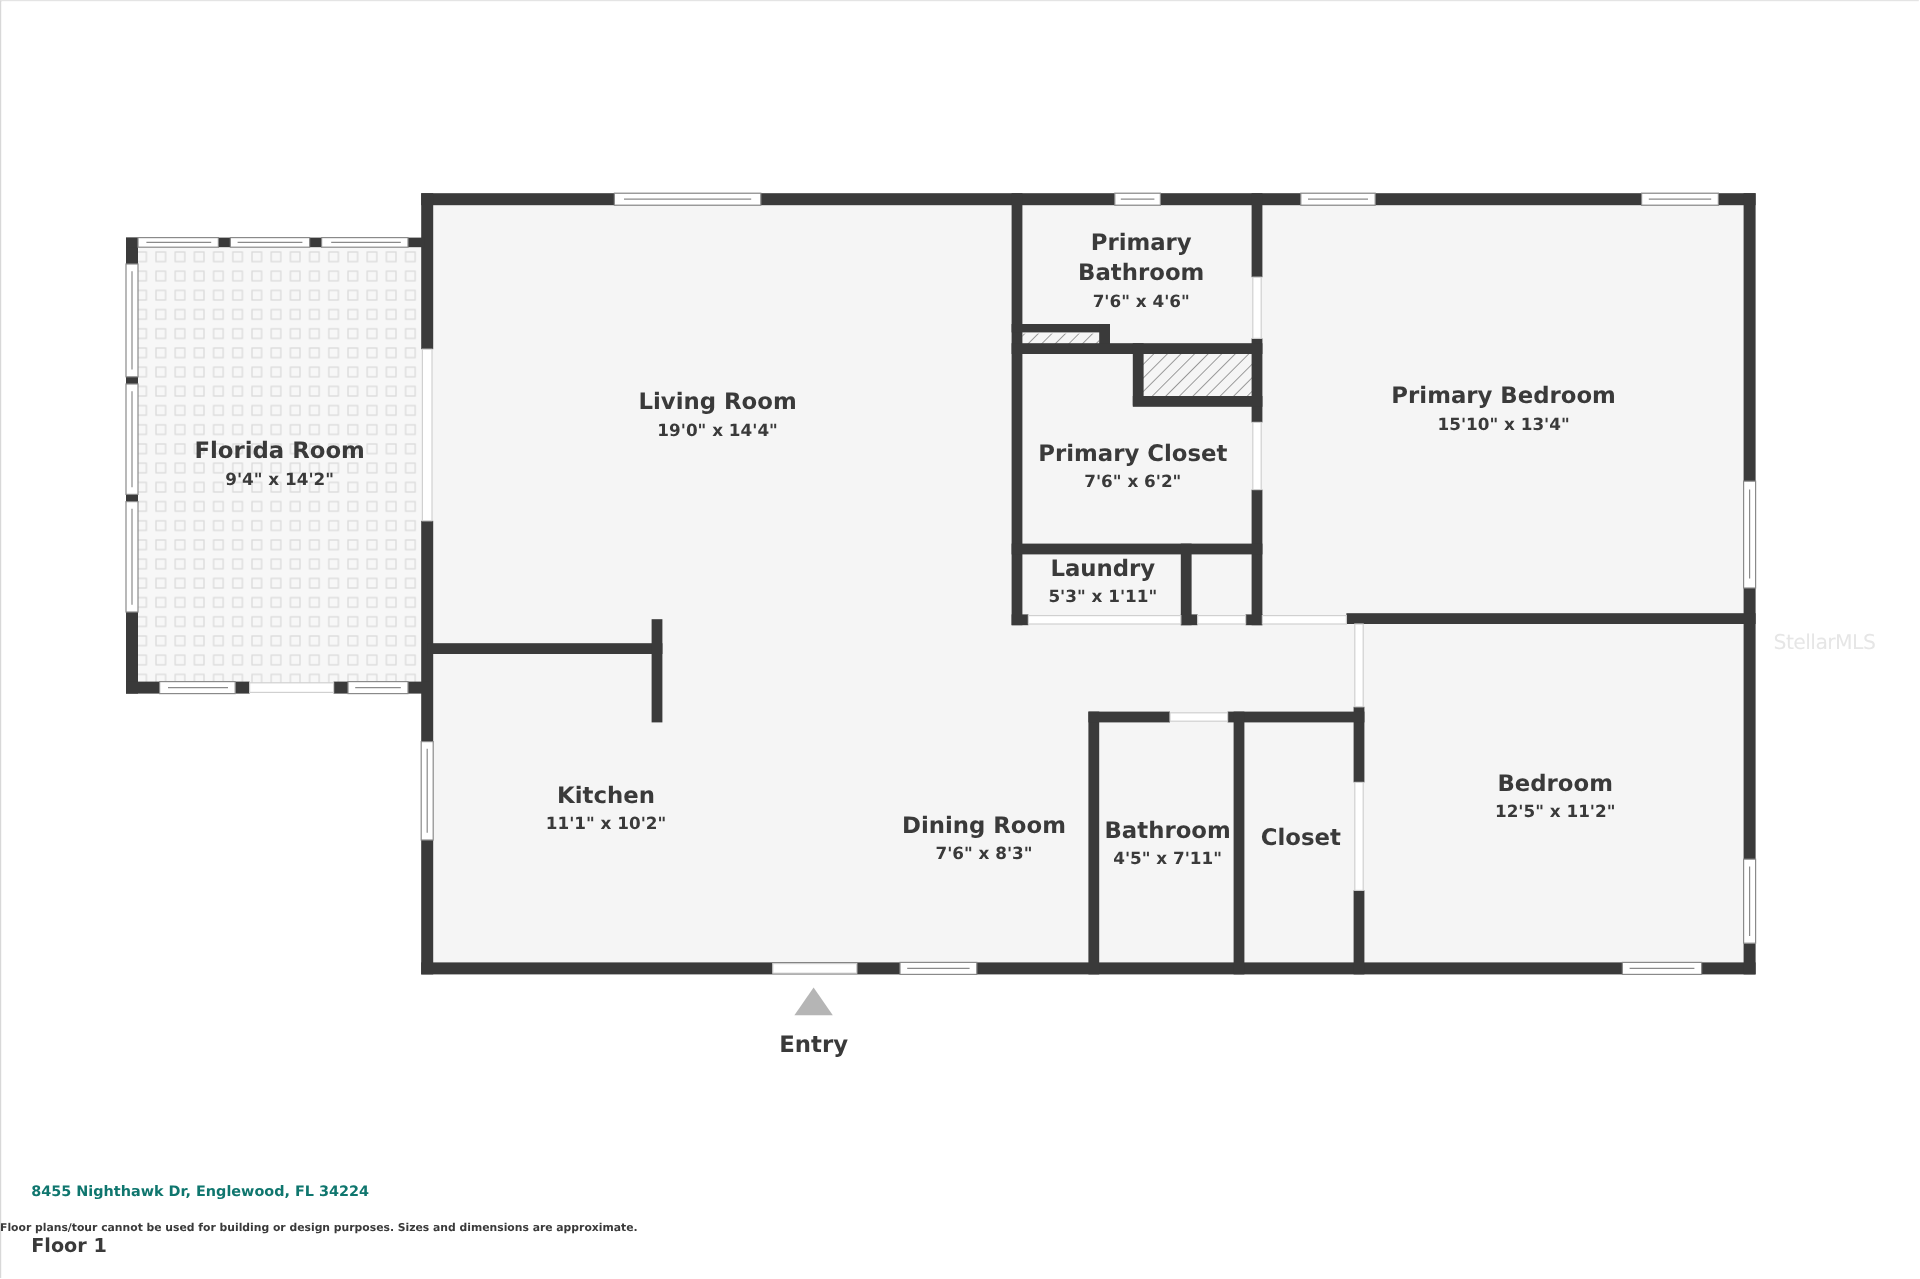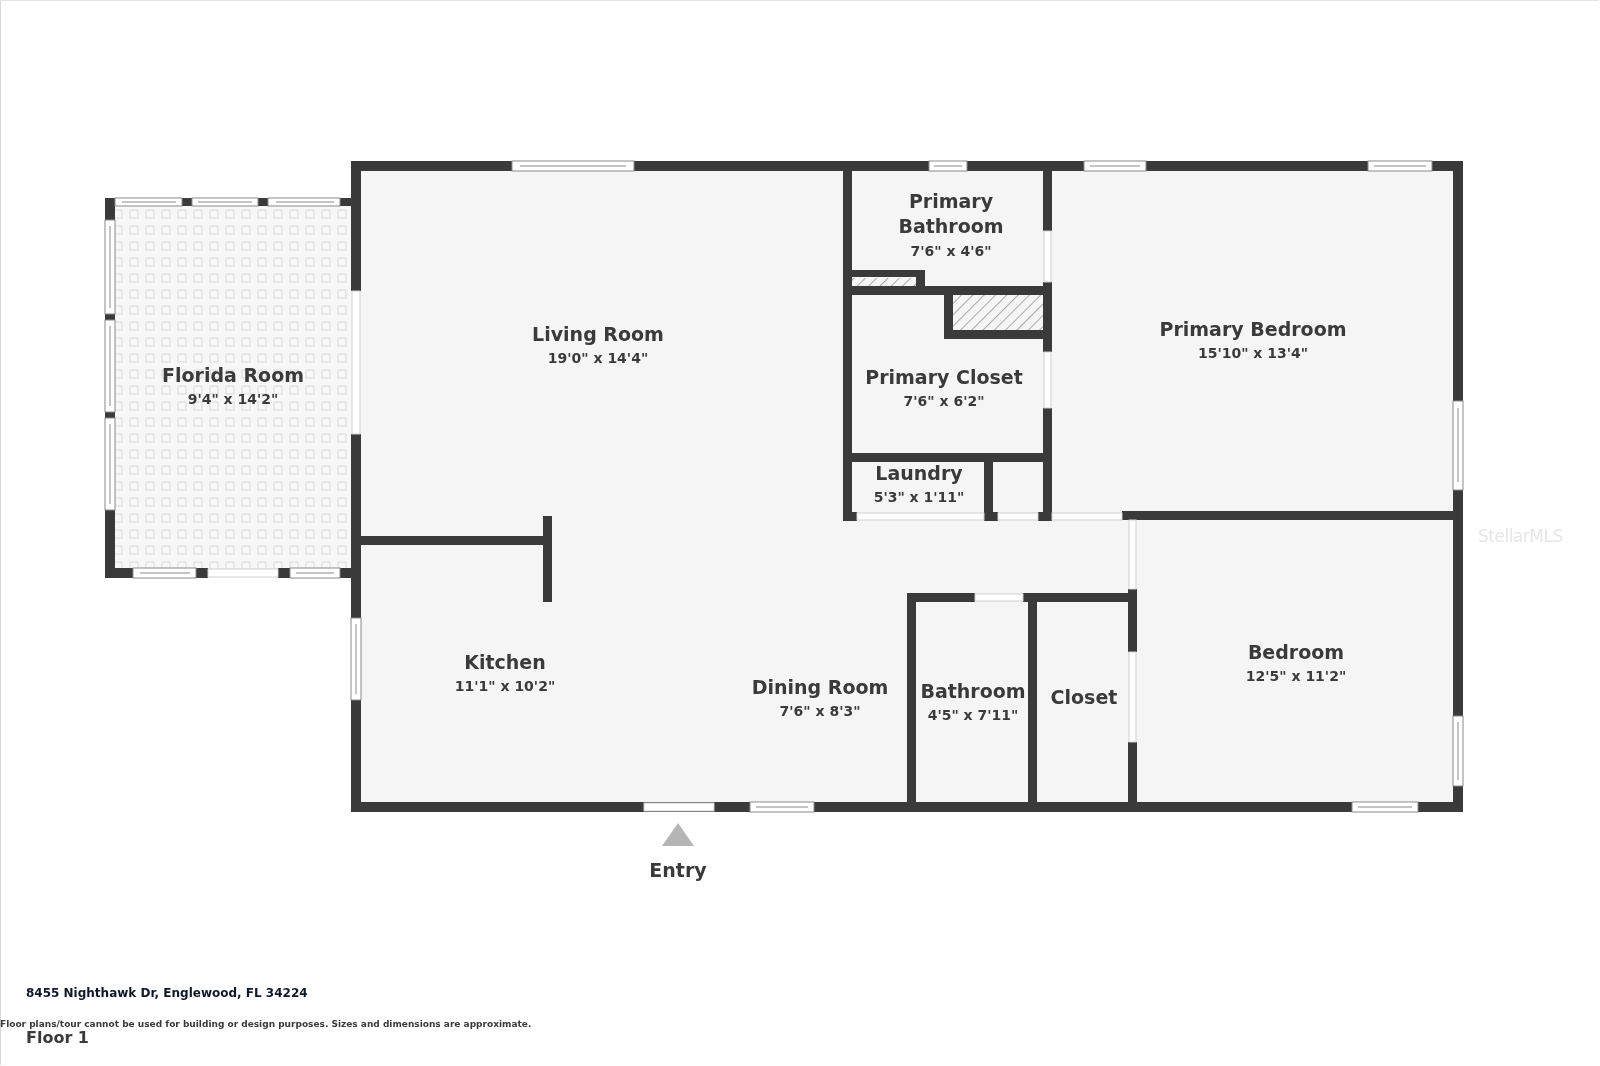--- a/index.html
+++ b/index.html
@@ -2,21 +2,21 @@
 <html><head>
 <meta charset="utf-8">
 <style>
   html, body { margin: 0; padding: 0; background: #ffffff; }
   body { width: 1600px; height: 1066px; position: relative; overflow: hidden; font-family: "DejaVu Sans", sans-serif; }
   .frame { position: absolute; left: 0; top: 0; width: 1598px; height: 1064px; border-left: 1px solid #d8d8d8; border-top: 1px solid #e4e4e4; }
   svg.plan { position: absolute; left: 0; top: 0; width: 1600px; height: 1066px; }
   .room-name { font-family: "DejaVu Sans", sans-serif; font-weight: bold; font-size: 19px; fill: #3a3a3a; text-anchor: middle; }
   .room-dim { font-family: "DejaVu Sans", sans-serif; font-weight: bold; font-size: 14px; fill: #3a3a3a; text-anchor: middle; }
   .entry-label { font-family: "DejaVu Sans", sans-serif; font-weight: bold; font-size: 19px; fill: #3a3a3a; text-anchor: middle; }
-  .footer-address { position: absolute; left: 26px; top: 986px; font-size: 12px; font-weight: bold; color: #0f172a; }
+  .footer-address { position: absolute; left: 26px; top: 986px; font-size: 12px; font-weight: bold; color: #0f766e; }
   .footer-floor { position: absolute; left: 26px; top: 1013px; font-size: 16px; font-weight: bold; color: #3a3a3a; margin-top: 15px; }
   .footer-disclaimer { position: absolute; left: 0; width: 1570px; text-align: left; top: 1019px; font-size: 9px; font-weight: bold; color: #3a3a3a; }
   .watermark { position: absolute; left: 1478px; top: 510px; font-size: 17px; color: #e6e6e6; letter-spacing: -0.5px; margin-top: 16px; }
 </style>
 </head>
 <body>
 
 <div class="frame"></div>
 
 <svg class="plan" viewBox="0 0 1600 1066" xmlns="http://www.w3.org/2000/svg">

